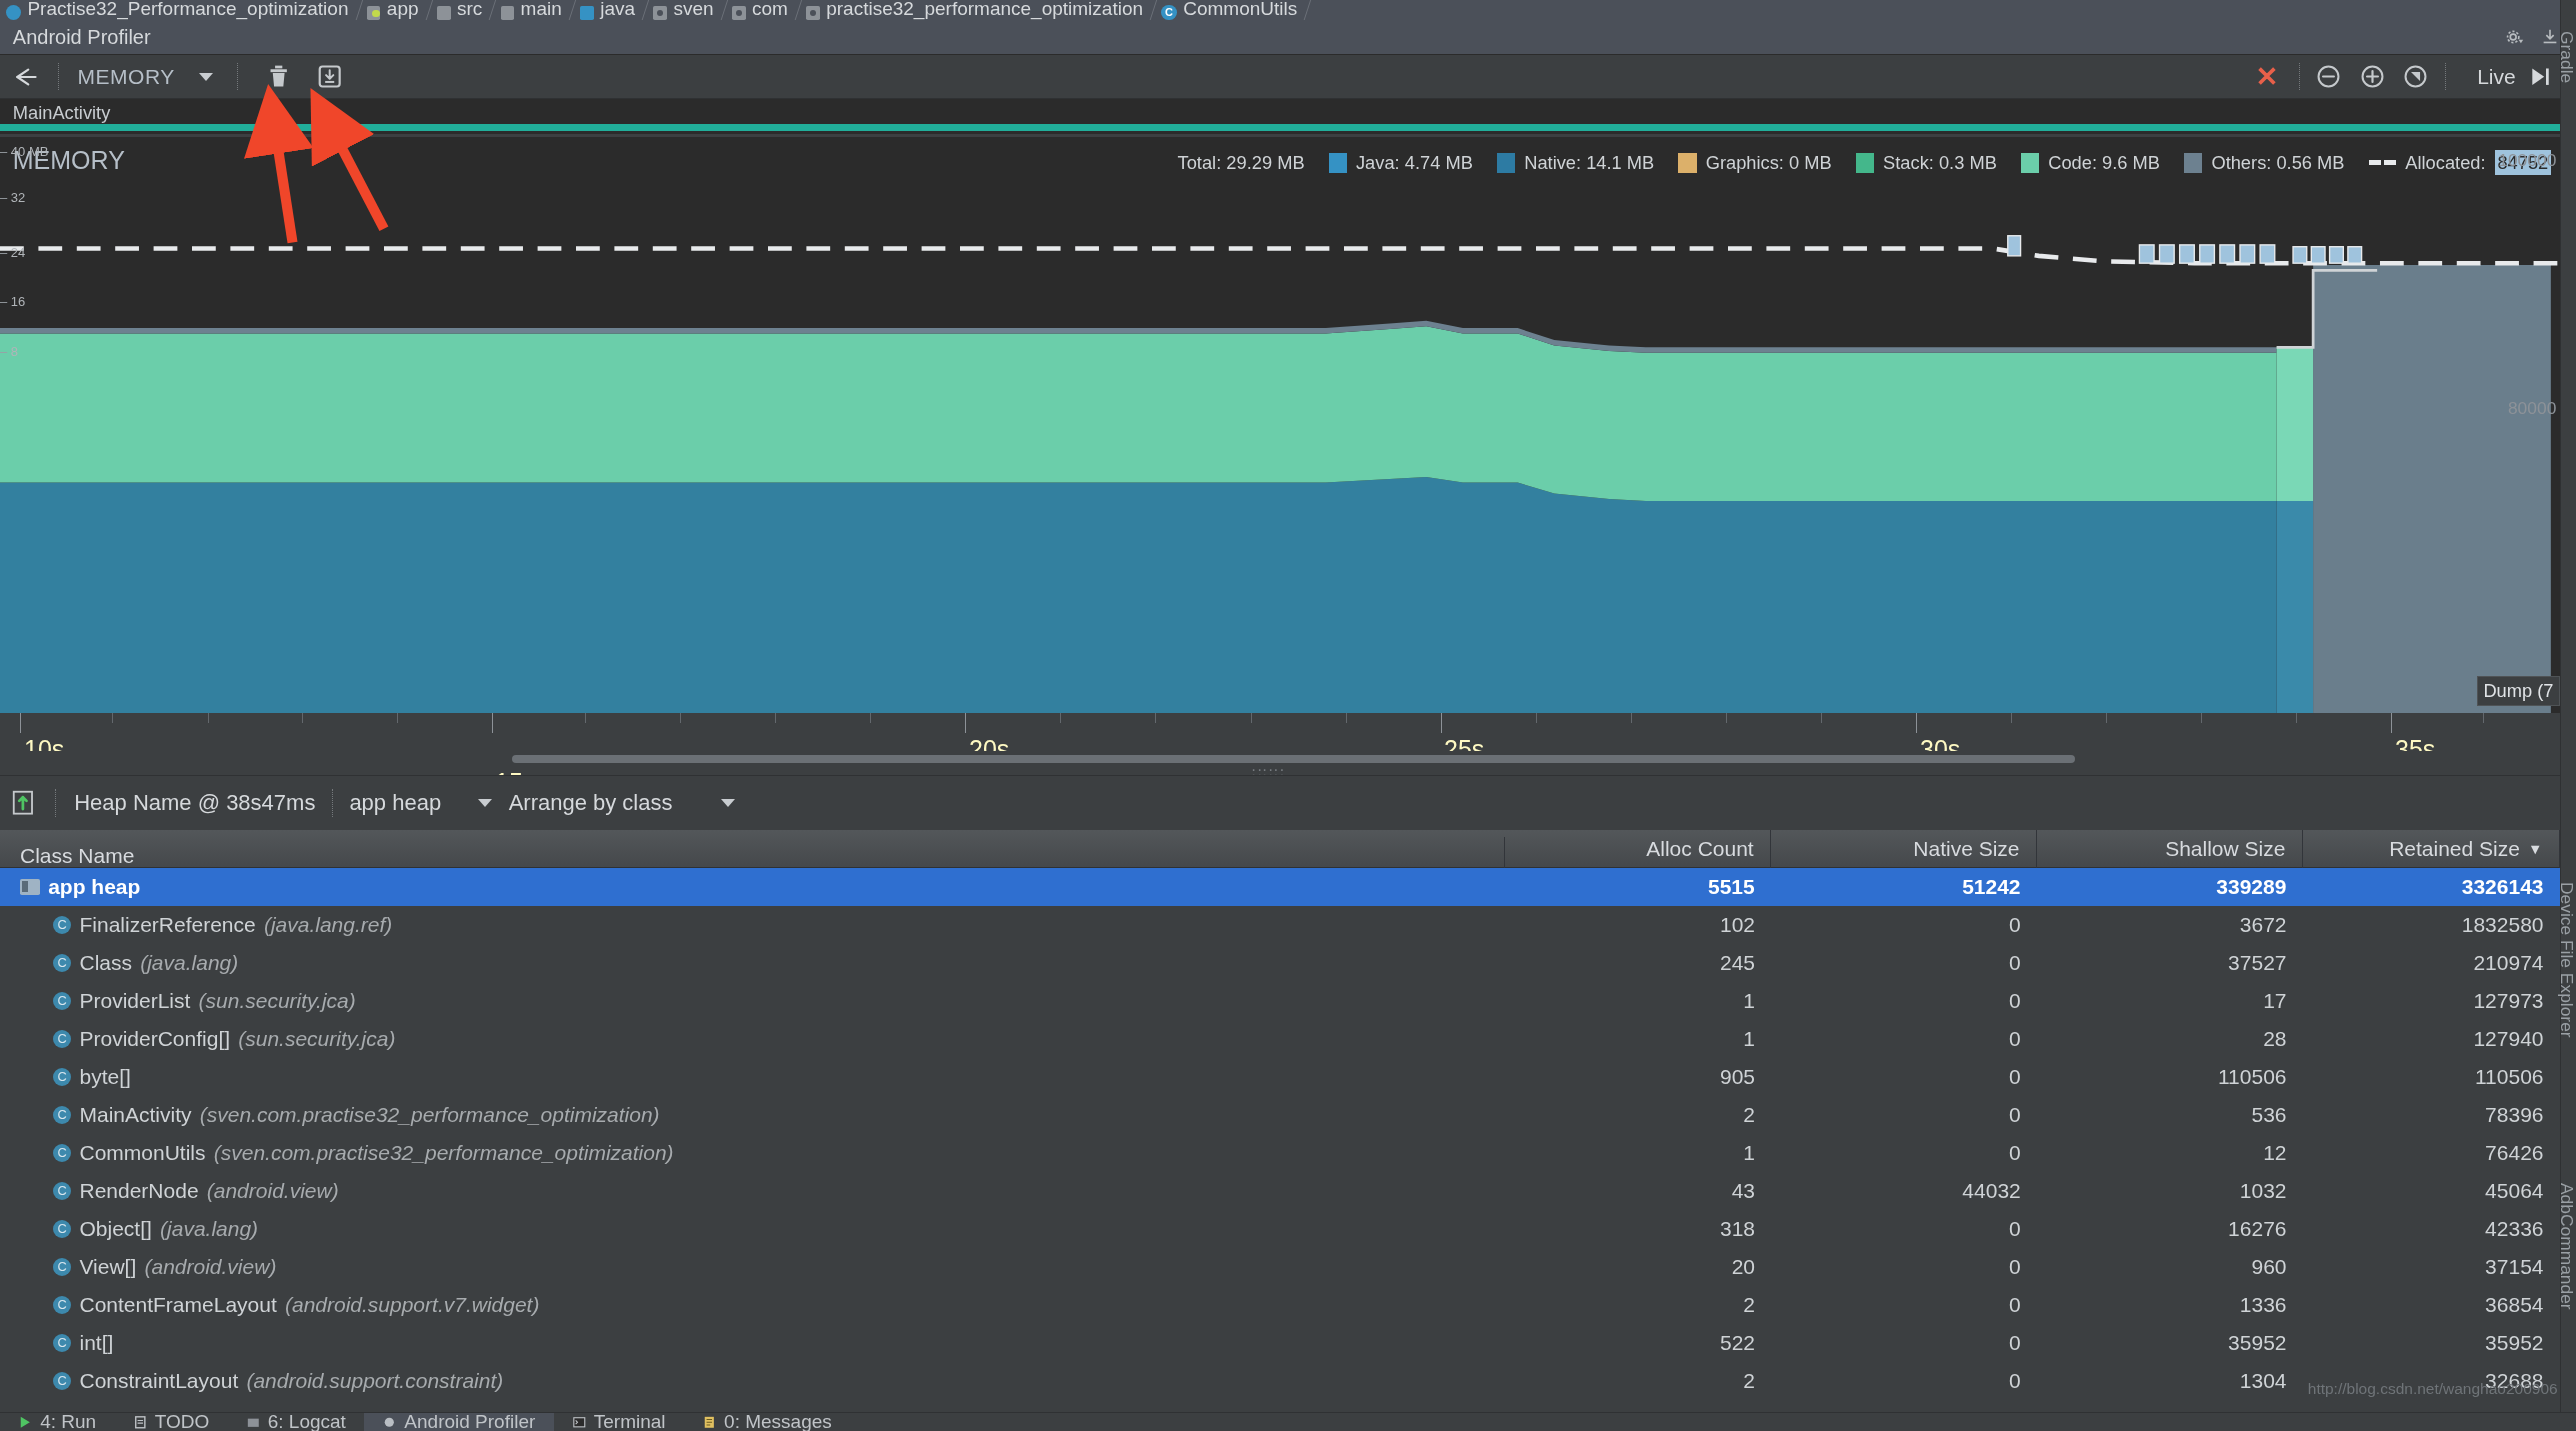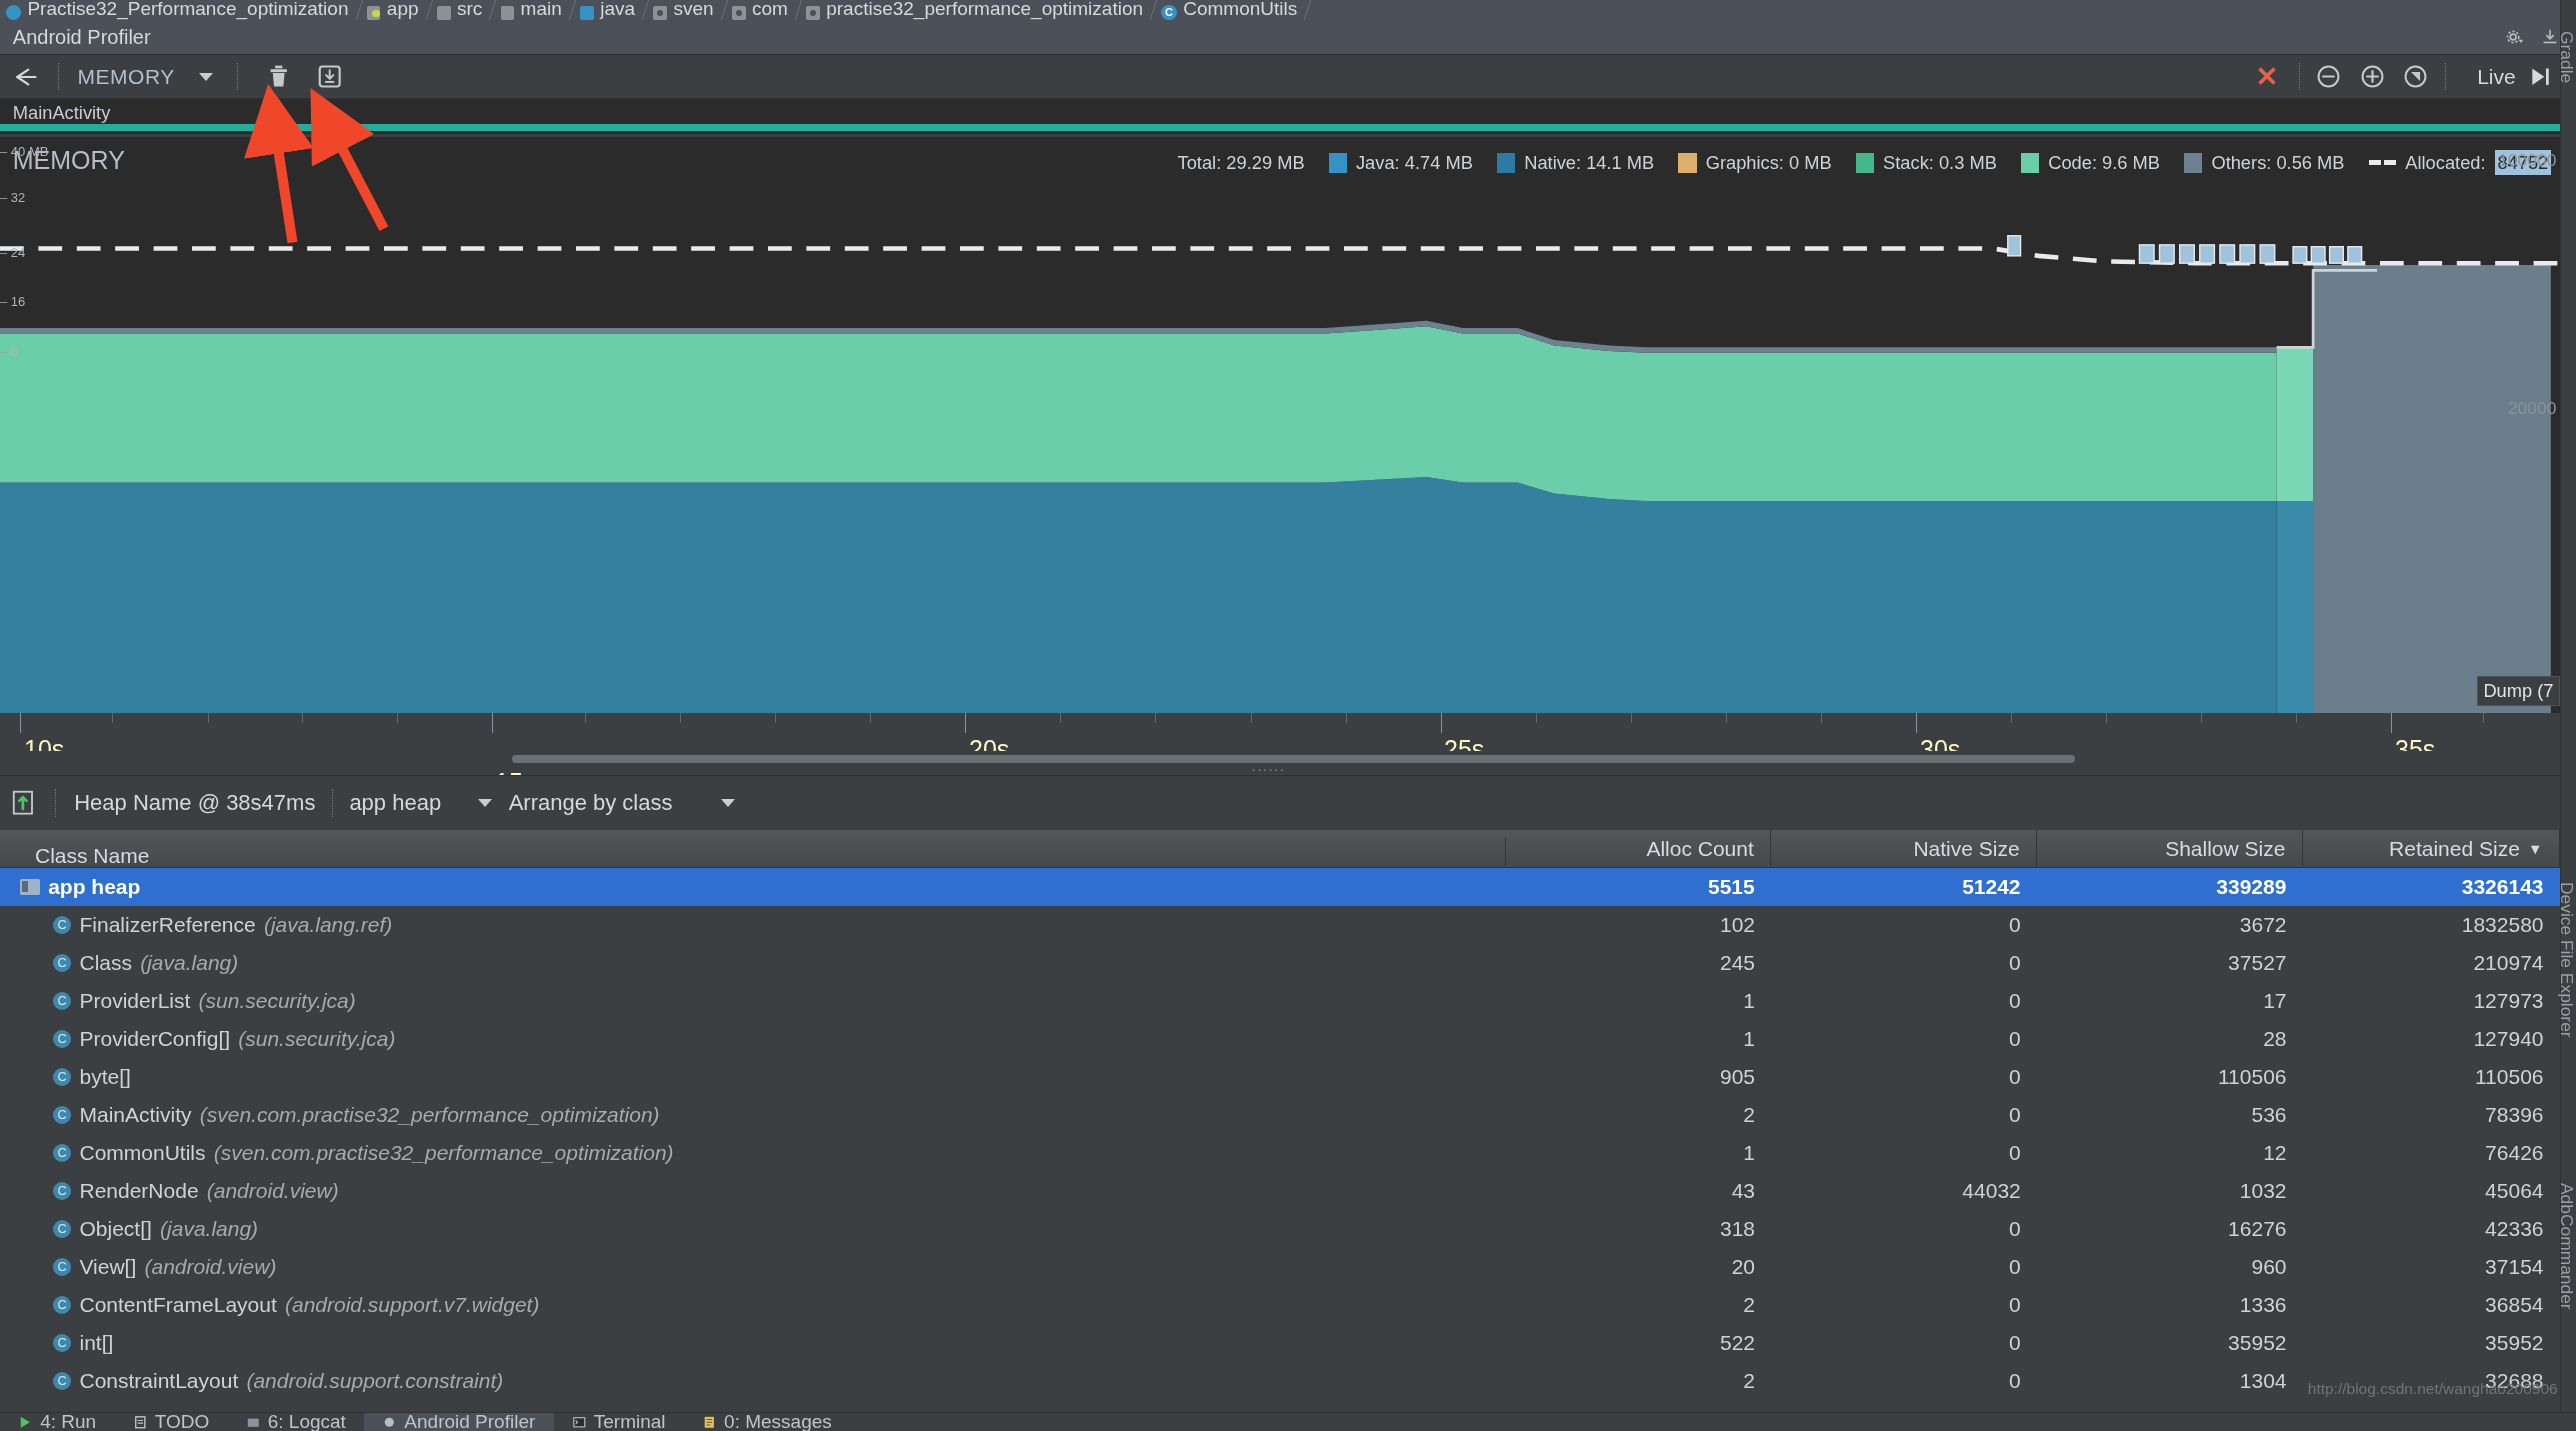--- a/index.html
+++ b/index.html
@@ -140,21 +140,21 @@
   #arrange-label { color:#d6d9dc; font-size:22px; padding:0 48px 0 16.5px; }
 
   
   #table-header {
     position:absolute; left:0; top:830px; width:2560px; height:38px;
     background:linear-gradient(#53575a,#45484b);
     display:flex; align-items:center; border-bottom:0.9px solid #2f3133;
     color:#d8dbdf; font-size:21px;
   }
   .th { height:38px; display:flex; align-items:center; border-right:0.9px solid #32353a; }
-  .th.name { width:1554px; padding-left:35px;margin-top:14px; }
+  .th.name { width:1554px; padding-left:20px;margin-top:14px; }
   .th.num { justify-content:flex-end; padding-right:16.5px; }
 
   #table-body { position:absolute; left:0; top:868px; width:2560px; height:532px; overflow:hidden; background:#3c3f41;}
   .trow { display:flex; align-items:center; height:38px; }
   .trow.sel { background:#2f6fd0; }
   .td { height:38px; display:flex; align-items:center; font-size:21px; color:#cfd3d6; }
   .td.name { width:1554px; gap:8.2px; }
   .td.num { justify-content:flex-end; padding-right:16.5px; color:#cfd3d6; }
   .trow.sel .td { color:#ffffff; font-weight:bold; }
   .cls-ico { width:18.3px; height:18.3px; border-radius:50%; background:#3d89ad; color:#d7e6ee;
@@ -389,21 +389,21 @@
     </div>
   </div>
 
   <div class="y-tick" style="top:7.3px;">40 MB</div>
   <div class="y-tick" style="top:53px;">32</div>
   <div class="y-tick" style="top:108px;">24</div>
   <div class="y-tick" style="top:157px;">16</div>
   <div class="y-tick" style="top:207px;">8</div>
 
   <div id="right-axis-top">100000</div>
-  <div id="right-axis-mid">20000</div>
+  <div id="right-axis-mid">80000</div>
 
   <div id="dump-tag">Dump (7</div>
 </div>
 
 <div id="time-axis">
   <div class="tick-major" style="left:20px;"></div>
   <div class="time-lbl" style="left:24px;">10s</div>
   <div class="tick-minor" style="left:112px;"></div>
   <div class="tick-minor" style="left:208px;"></div>
   <div class="tick-minor" style="left:302px;"></div>

